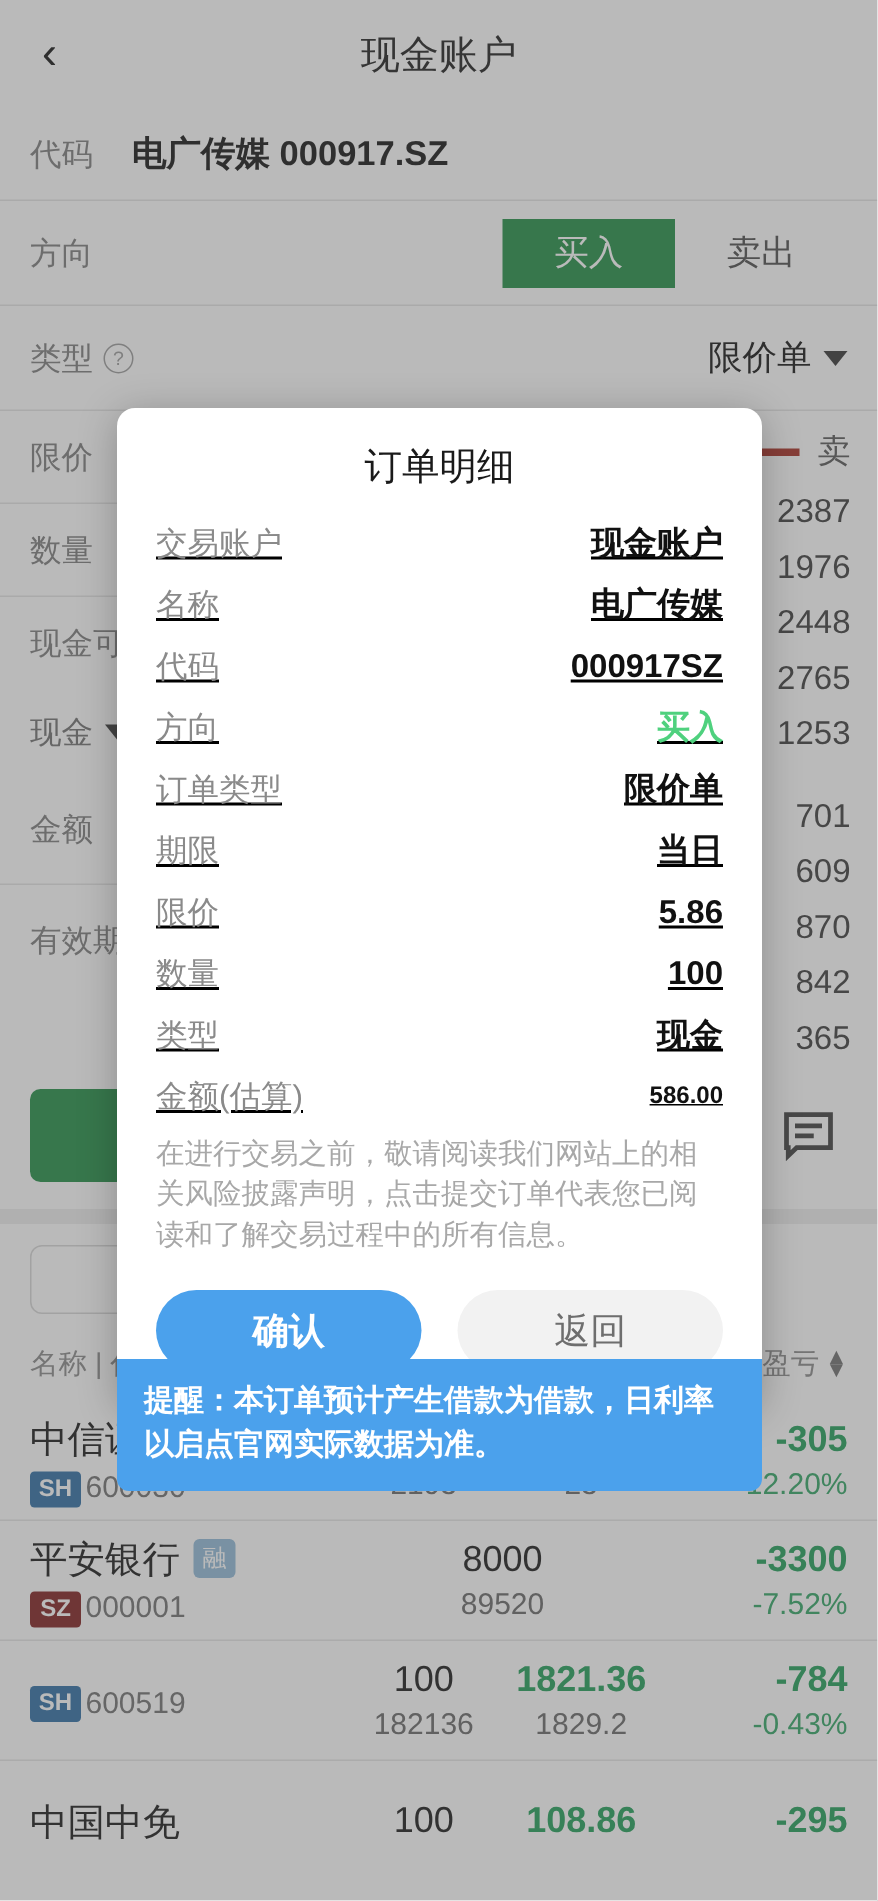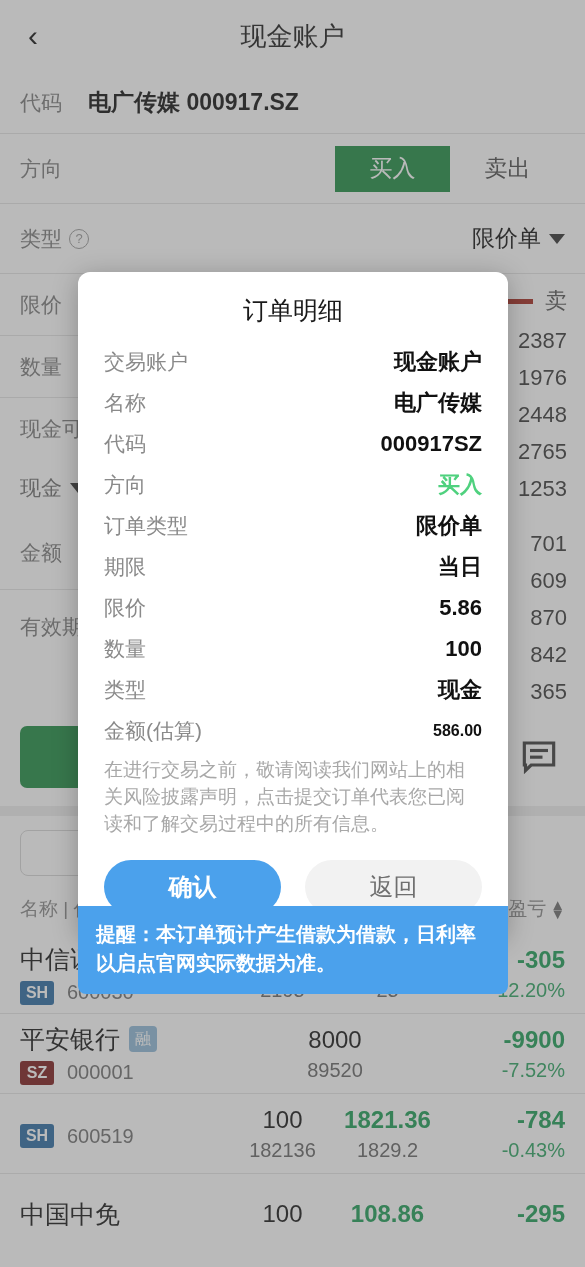--- a/index.html
+++ b/index.html
@@ -157,21 +157,21 @@
     display: flex; align-items: center;
     padding: 12px 20px 12px 20px;
     border-bottom: 1px solid #e6e6e6;
     background: #fff;
     height: 80px;
   }
   .pc-name { flex: 0 0 210px; }
   .pc-name .nm {
     font-size: 25px; color: #151515; display: flex; align-items: center; gap: 9px;
   }
-  .pc-name .sub { margin-top: 5px; display: flex; align-items: center; gap: 13px; }
+  .pc-name .sub { margin-top: 5px; display: flex; align-items: center; gap: 3px; }
   .mkt-badge {
     display: inline-flex; align-items: center; justify-content: center;
     min-width: 34px; height: 24px; padding: 0 5px;
     font-size: 16px; color: #fff; border-radius: 3px;
     font-weight: bold;
   }
   .mkt-SH { background: #2b6ca3; }
   .mkt-SZ { background: #7f1d1d; }
   .tag-rong {
     display: inline-flex; align-items: center; justify-content: center;
@@ -197,21 +197,21 @@
     border-radius: 12px;
     z-index: 100;
     box-shadow: 0 4px 26px rgba(0,0,0,0.25);
     overflow: hidden;
   }
   .modal-title {
     text-align: center;
     font-size: 25px; color: #1a1a1a;
     padding: 22px 0 14px 0;
   }
-  .modal-list { padding: 0 26px; }
+  .modal-list { padding: 0 26px; text-decoration: underline; }
   .m-row {
     display: flex; align-items: center;
     height: 41px;
   }
   .m-label { font-size: 21px; color: #8a8a8a; }
   .m-val   { margin-left: auto; font-size: 22px; color: #111; font-weight: bold; }
   .m-val.buy { color: #4fd17e; }
   .m-val.big { font-size: 16px; text-align: center; }
   .m-note {
     padding: 6px 26px 0 26px;
@@ -385,21 +385,21 @@
         <div class="sub">
           <span class="mkt-badge mkt-SZ">SZ</span>
           <span class="code-sm">000001</span>
         </div>
       </div>
       <div class="pc-col">
         <div class="big">8000</div>
         <div class="sm">89520</div>
       </div>
       <div class="pc-pl">
-        <div class="big">-9900</div>
+        <div class="big">-3300</div>
         <div class="sm">-7.52%</div>
       </div>
     </div>
 
     <div class="pos-row">
       <div class="pc-name">
         <div class="sub">
           <span class="mkt-badge mkt-SH">SH</span>
           <span class="code-sm">600519</span>
         </div>

